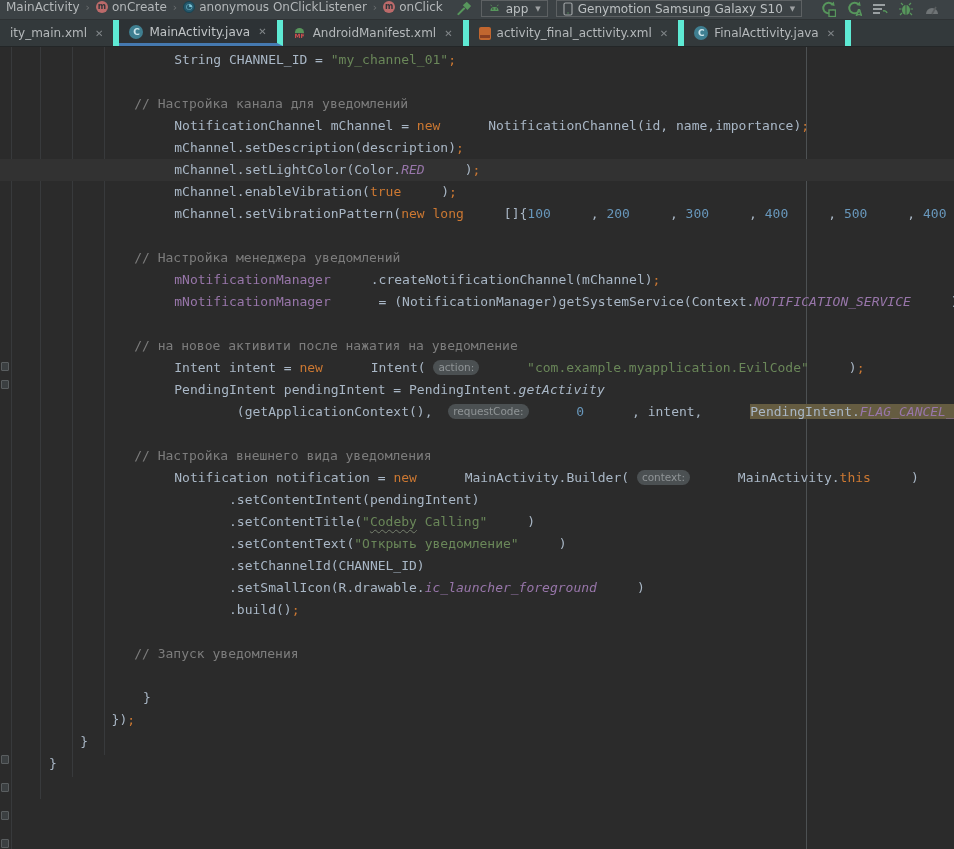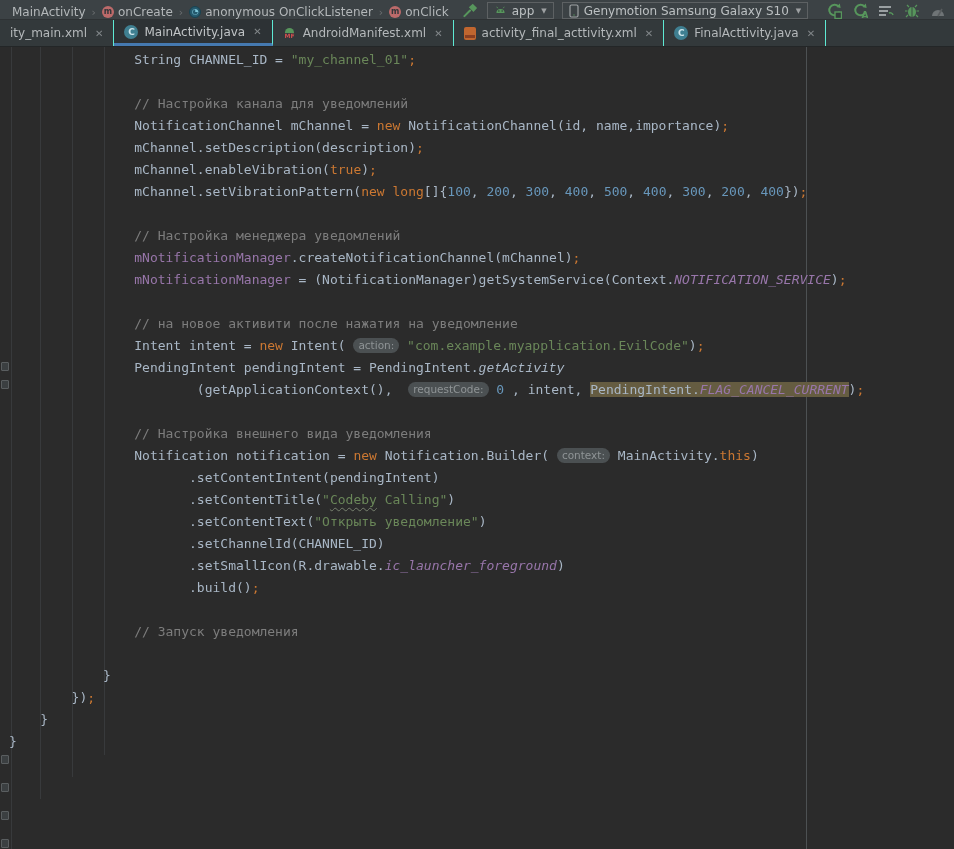--- a/index.html
+++ b/index.html
@@ -1,39 +1,39 @@
 <!DOCTYPE html>
 <html><head>
 <meta charset="utf-8">
 <style>
   html,body{margin:0;padding:0;background:#2b2b2b;width:954px;height:849px;overflow:hidden;
     font-family:"DejaVu Sans",sans-serif;-webkit-font-smoothing:antialiased;}
   *{box-sizing:border-box;}
 
   
-  .topbar{height:20px;background:#3c4245;display:flex;align-items:flex-end;color:#b3b7b9;
-    font-size:12px;border-bottom:1px solid #2e3234;padding-left:12px;}
+  .topbar{height:20px;background:#3c4245;display:flex;align-items:flex-start;color:#b3b7b9;
+    font-size:12px;border-bottom:1px solid #2e3234;padding-left:6px;}
   .crumbs{display:flex;align-items:center;gap:5px;white-space:nowrap;}
   .crumb{display:flex;align-items:center;gap:4px;cursor:default;}
   .crumb-sep{color:#6b6f71;font-size:11px;padding:0 1px;}
   .mini-circle{width:12px;height:12px;border-radius:50%;display:inline-flex;align-items:center;
     justify-content:center;font-size:8px;font-weight:bold;line-height:1;}
   .method-ic{background:#bc6a6a;color:#32363a;}
   .anon-ic{background:#255a6e;color:#7fc6d8;border:1px solid #194250;}
   .toolbar-right{display:flex;align-items:center;margin-left:14px;gap:8px;}
   .tool-btn{display:flex;align-items:center;gap:5px;border:1px solid #5d6163;border-radius:0;
     height:17px;padding:0 6px;color:#bcc0c2;background:transparent;}
   .tool-btn .arrow{font-size:7px;color:#9da0a2;margin-left:2px;}
   .icon16{width:16px;height:16px;display:inline-flex;align-items:center;justify-content:center;}
   .run-icons{display:flex;align-items:center;gap:10px;margin-left:10px;}
 
   
   .tabbar{height:27px;background:#33393b;display:flex;align-items:stretch;
     border-bottom:1px solid #232627;font-size:12px;color:#b4b8ba;}
-  .tab{display:flex;align-items:center;gap:6px;padding:0 10px;border-right:1px solid #5eead4;
+  .tab{display:flex;align-items:center;gap:6px;padding:0 10px;border-right:6px solid #5eead4;
     white-space:nowrap;cursor:default;}
   .tab.selected{background:#2d3235;color:#c0c4c6;border-bottom:3px solid #4579b0;padding-bottom:0;}
   .tab-close{color:#82878a;font-size:10px;margin-left:2px;}
   .class-ic{width:14px;height:14px;border-radius:50%;background:#3f7f91;color:#cfe6ec;
     display:inline-flex;align-items:center;justify-content:center;font-size:9px;font-weight:bold;}
   .manifest-ic{width:14px;height:14px;display:inline-flex;flex-direction:column;align-items:center;
     justify-content:center;line-height:1;}
   .manifest-ic .robot{width:9px;height:5px;border-radius:5px 5px 0 0;background:#57965c;}
   .manifest-ic .mf{font-size:6px;font-weight:bold;color:#d05050;}
   .layout-ic{width:12px;height:13px;border-radius:2px;background:#c1662f;position:relative;}
@@ -41,25 +41,25 @@
 
   
   .editor{position:relative;height:802px;background:#2b2b2b;overflow:hidden;}
   .vline{position:absolute;top:0;width:1px;background:#383a3c;}
   .gutter-line{left:11px;height:100%;}
   .margin-line{left:806px;height:100%;background:#4d5153;}
   .code{position:relative;padding-top:2px;}
   .code-line{height:22px;line-height:22px;white-space:pre;padding-left:9px;
     font-family:"DejaVu Sans Mono",monospace;font-size:13px;}
   .code-line.caret{background:#323232;}
-  .t-d{color:#a9b7c6;} .t-k{color:#cc7832;} .t-s{color:#6a8759;} .t-n{color:#6897bb;}
+  .t-d{color:#a9b7c6;margin-left:40px;} .t-k{color:#cc7832;} .t-s{color:#6a8759;} .t-n{color:#6897bb;}
   .t-c{color:#7d7d7d;}
   .t-f{color:#9876aa;text-underline-offset:3px;}
   .t-sc{color:#9876aa;font-style:italic;}
-  .t-sm{color:#a9b7c6;font-style:italic;font-family:Liberation Mono, monospace;}
+  .t-sm{color:#a9b7c6;font-style:italic;}
   .hl{background:#655c41;}
   .wavy{text-decoration:underline wavy #76806e;text-decoration-thickness:1px;text-underline-offset:3px;}
   .chip{display:inline-block;background:#4b5052;color:#8f9496;border-radius:8px;padding:0 5px;
     font-family:"DejaVu Sans",sans-serif;font-size:10.5px;line-height:15px;vertical-align:1px;}
   .fold{position:absolute;left:1px;width:8px;height:9px;border:1px solid #5a5e60;background:#3b3f41;
     border-radius:1px;}
 </style>
 </head>
 <body>
 
@@ -197,34 +197,35 @@
   <div class="fold" style="top:736px;"></div>
   <div class="fold" style="top:764px;"></div>
   <div class="fold" style="top:792px;"></div>
 
   <div class="code">
       <div class="code-line"><span class="t-d">                String CHANNEL_ID = </span><span class="t-s">"my_channel_01"</span><span class="t-k">;</span></div>
       <div class="code-line">&nbsp;</div>
       <div class="code-line"><span class="t-c">                // Настройка канала для уведомлений</span></div>
       <div class="code-line"><span class="t-d">                NotificationChannel mChannel = </span><span class="t-k">new</span><span class="t-d"> NotificationChannel(id, name,importance)</span><span class="t-k">;</span></div>
       <div class="code-line"><span class="t-d">                mChannel.setDescription(description)</span><span class="t-k">;</span></div>
+      <div class="code-line caret"><span class="t-d">                mChannel.setLightColor(Color.</span><span class="t-sc">RED</span><span class="t-d">)</span><span class="t-k">;</span></div>
       <div class="code-line"><span class="t-d">                mChannel.enableVibration(</span><span class="t-k">true</span><span class="t-d">)</span><span class="t-k">;</span></div>
       <div class="code-line"><span class="t-d">                mChannel.setVibrationPattern(</span><span class="t-k">new long</span><span class="t-d">[]{</span><span class="t-n">100</span><span class="t-d">, </span><span class="t-n">200</span><span class="t-d">, </span><span class="t-n">300</span><span class="t-d">, </span><span class="t-n">400</span><span class="t-d">, </span><span class="t-n">500</span><span class="t-d">, </span><span class="t-n">400</span><span class="t-d">, </span><span class="t-n">300</span><span class="t-d">, </span><span class="t-n">200</span><span class="t-d">, </span><span class="t-n">400</span><span class="t-d">})</span><span class="t-k">;</span></div>
       <div class="code-line">&nbsp;</div>
       <div class="code-line"><span class="t-c">                // Настройка менеджера уведомлений</span></div>
       <div class="code-line"><span class="t-d">                </span><span class="t-f">mNotificationManager</span><span class="t-d">.createNotificationChannel(mChannel)</span><span class="t-k">;</span></div>
       <div class="code-line"><span class="t-d">                </span><span class="t-f">mNotificationManager</span><span class="t-d"> = (NotificationManager)getSystemService(Context.</span><span class="t-sc">NOTIFICATION_SERVICE</span><span class="t-d">)</span><span class="t-k">;</span></div>
       <div class="code-line">&nbsp;</div>
       <div class="code-line"><span class="t-c">                // на новое активити после нажатия на уведомление</span></div>
       <div class="code-line"><span class="t-d">                Intent intent = </span><span class="t-k">new</span><span class="t-d"> Intent( </span><span class="chip">action:</span><span class="t-d"> </span><span class="t-s">"com.example.myapplication.EvilCode"</span><span class="t-d">)</span><span class="t-k">;</span></div>
       <div class="code-line"><span class="t-d">                PendingIntent pendingIntent = PendingIntent.</span><span class="t-sm">getActivity</span></div>
       <div class="code-line"><span class="t-d">                        (getApplicationContext(),  </span><span class="chip">requestCode:</span><span class="t-d"> </span><span class="t-n">0</span><span class="t-d"> , intent, </span><span class="t-d hl">PendingIntent.</span><span class="t-sc hl">FLAG_CANCEL_CURRENT</span><span class="t-d">)</span><span class="t-k">;</span></div>
       <div class="code-line">&nbsp;</div>
       <div class="code-line"><span class="t-c">                // Настройка внешнего вида уведомления</span></div>
-      <div class="code-line"><span class="t-d">                Notification notification = </span><span class="t-k">new</span><span class="t-d"> Notification.Builder( </span><span class="chip">context:</span><span class="t-d"> MainActivity.</span><span class="t-k">this</span><span class="t-d">)</span></div>
+      <div class="code-line"><span class="t-d">                Notification notification = </span><span class="t-k">new</span><span class="t-d"> MainActivity.Builder( </span><span class="chip">context:</span><span class="t-d"> MainActivity.</span><span class="t-k">this</span><span class="t-d">)</span></div>
       <div class="code-line"><span class="t-d">                       .setContentIntent(pendingIntent)</span></div>
       <div class="code-line"><span class="t-d">                       .setContentTitle(</span><span class="t-s">"</span><span class="t-s wavy">Codeby</span><span class="t-s"> Calling"</span><span class="t-d">)</span></div>
       <div class="code-line"><span class="t-d">                       .setContentText(</span><span class="t-s">"Открыть уведомление"</span><span class="t-d">)</span></div>
       <div class="code-line"><span class="t-d">                       .setChannelId(CHANNEL_ID)</span></div>
       <div class="code-line"><span class="t-d">                       .setSmallIcon(R.drawable.</span><span class="t-sc">ic_launcher_foreground</span><span class="t-d">)</span></div>
       <div class="code-line"><span class="t-d">                       .build()</span><span class="t-k">;</span></div>
       <div class="code-line">&nbsp;</div>
       <div class="code-line"><span class="t-c">                // Запуск уведомления</span></div>
       <div class="code-line">&nbsp;</div>
       <div class="code-line"><span class="t-d">            }</span></div>

